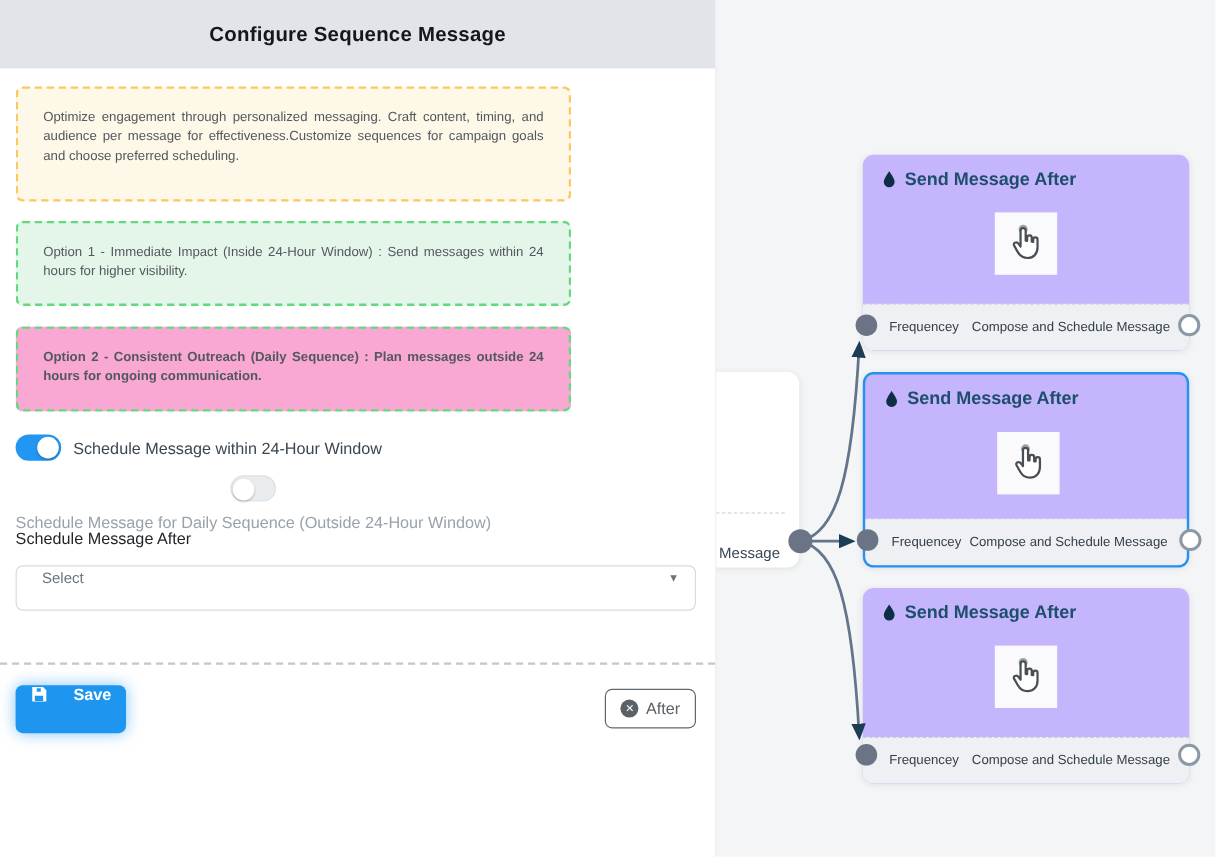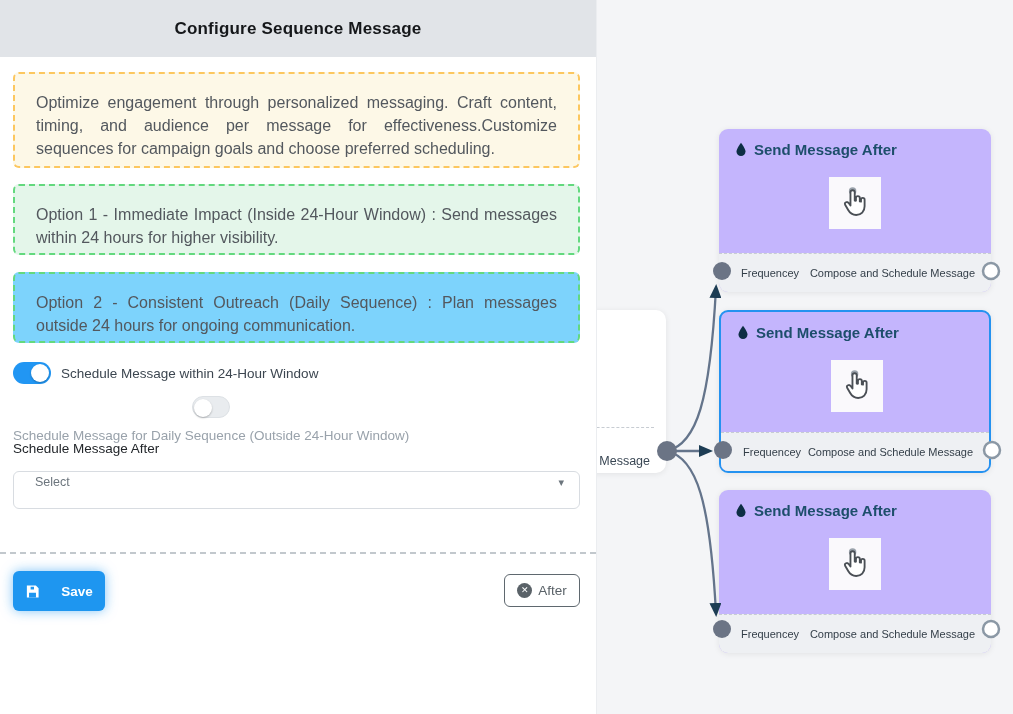--- a/index.html
+++ b/index.html
@@ -5,25 +5,25 @@
   * { margin:0; padding:0; box-sizing:border-box; }
   body { font-family:"Liberation Sans", sans-serif; background:#fff; }
   .app { position:relative; width:1013px; height:714px; overflow:hidden; background:#fff; }
 
   
   .panel { position:absolute; left:0; top:0; width:596px; height:714px; background:#fff; z-index:10; }
   .panel-header { position:absolute; left:0; top:0; width:596px; height:57px; background:#e1e4e8;
                   display:flex; align-items:center; justify-content:center; }
   .panel-title { font-size:17px; font-weight:bold; color:#15171a; letter-spacing:.2px; }
 
-  .notice { position:absolute; left:13px; width:567px; border-radius:6px; padding:17px 21px;
-            font-size:16px; line-height:1.45; color:#53585e; text-align:justify; }
+  .notice { position:absolute; left:13px; width:463px; border-radius:6px; padding:17px 21px;
+            font-size:11px; line-height:1.45; color:#53585e; text-align:justify; }
   .notice-yellow { top:72px; height:96px; background:#fdf8e7; border:2px dashed #fcc75f; }
   .notice-green-1 { top:184px; height:71px; background:#e4f6ea; border:2px dashed #63d97e; }
-  .notice-green-2 { top:272px; height:71px; background:#7dd3fc; border:2px dashed #63d97e; }
+  .notice-green-2 { top:272px; height:71px; background:#f9a8d4; border:2px dashed #63d97e;font-weight:bold; }
 
   .toggle-row { position:absolute; left:13px; display:flex; align-items:center; gap:10px; cursor:pointer; }
   .toggle-row-1 { top:362px; }
   .toggle-row-2 { top:396px;flex-direction:column; }
   .switch { position:relative; width:38px; height:22px; border-radius:11px; flex:0 0 auto; }
   .switch-on { background:#2196f3; }
   .switch-off { background:#e9ecef; border:1px solid #dde1e5; }
   .knob { position:absolute; top:2px; width:18px; height:18px; border-radius:50%; background:#fff;
           box-shadow:0 1px 2px rgba(0,0,0,.25); }
   .switch-on .knob { right:2px; }
@@ -35,21 +35,21 @@
   .select-box { position:absolute; left:13px; top:471px; width:567px; height:38px; background:#fff;
                 border:1px solid #d8dce1; border-radius:6px; display:flex; align-items:center;
                 justify-content:space-between; padding:0 15px 16px 21px; cursor:pointer; }
   .select-value { font-size:12.5px; color:#6c757d; }
   .caret { font-size:11px; color:#6c757d; line-height:1; }
 
   .divider { position:absolute; left:0; top:552px; width:596px; border-top:2px dashed #c2c8cd; }
 
   .btn-save { position:absolute; left:13px; top:571px; width:92px; height:40px; background:#1e96f0;
               border:none; border-radius:6px; color:#fff; font-size:13.5px; font-weight:bold;
-              display:flex; align-items:center; justify-content:center; gap:21px; cursor:pointer;
+              display:flex; align-items:flex-start; justify-content:center; gap:21px; cursor:pointer;
               box-shadow:0 0 12px rgba(30,150,240,.55); font-family:inherit; }
   .btn-close { position:absolute; left:504px; top:574px; width:76px; height:33px; background:#fff;
                border:1px solid #5f686f; border-radius:6px; color:#5a6268; font-size:13.5px;
                display:flex; align-items:center; justify-content:center; gap:6px; cursor:pointer;
                font-family:inherit; }
   .circle-x { width:15px; height:15px; border-radius:50%; background:#5a6268; color:#fff;
               font-size:9px; display:flex; align-items:center; justify-content:center; line-height:1; }
 
   
   .flow { position:absolute; left:596px; top:0; width:417px; height:714px; background:#f4f5f7;

